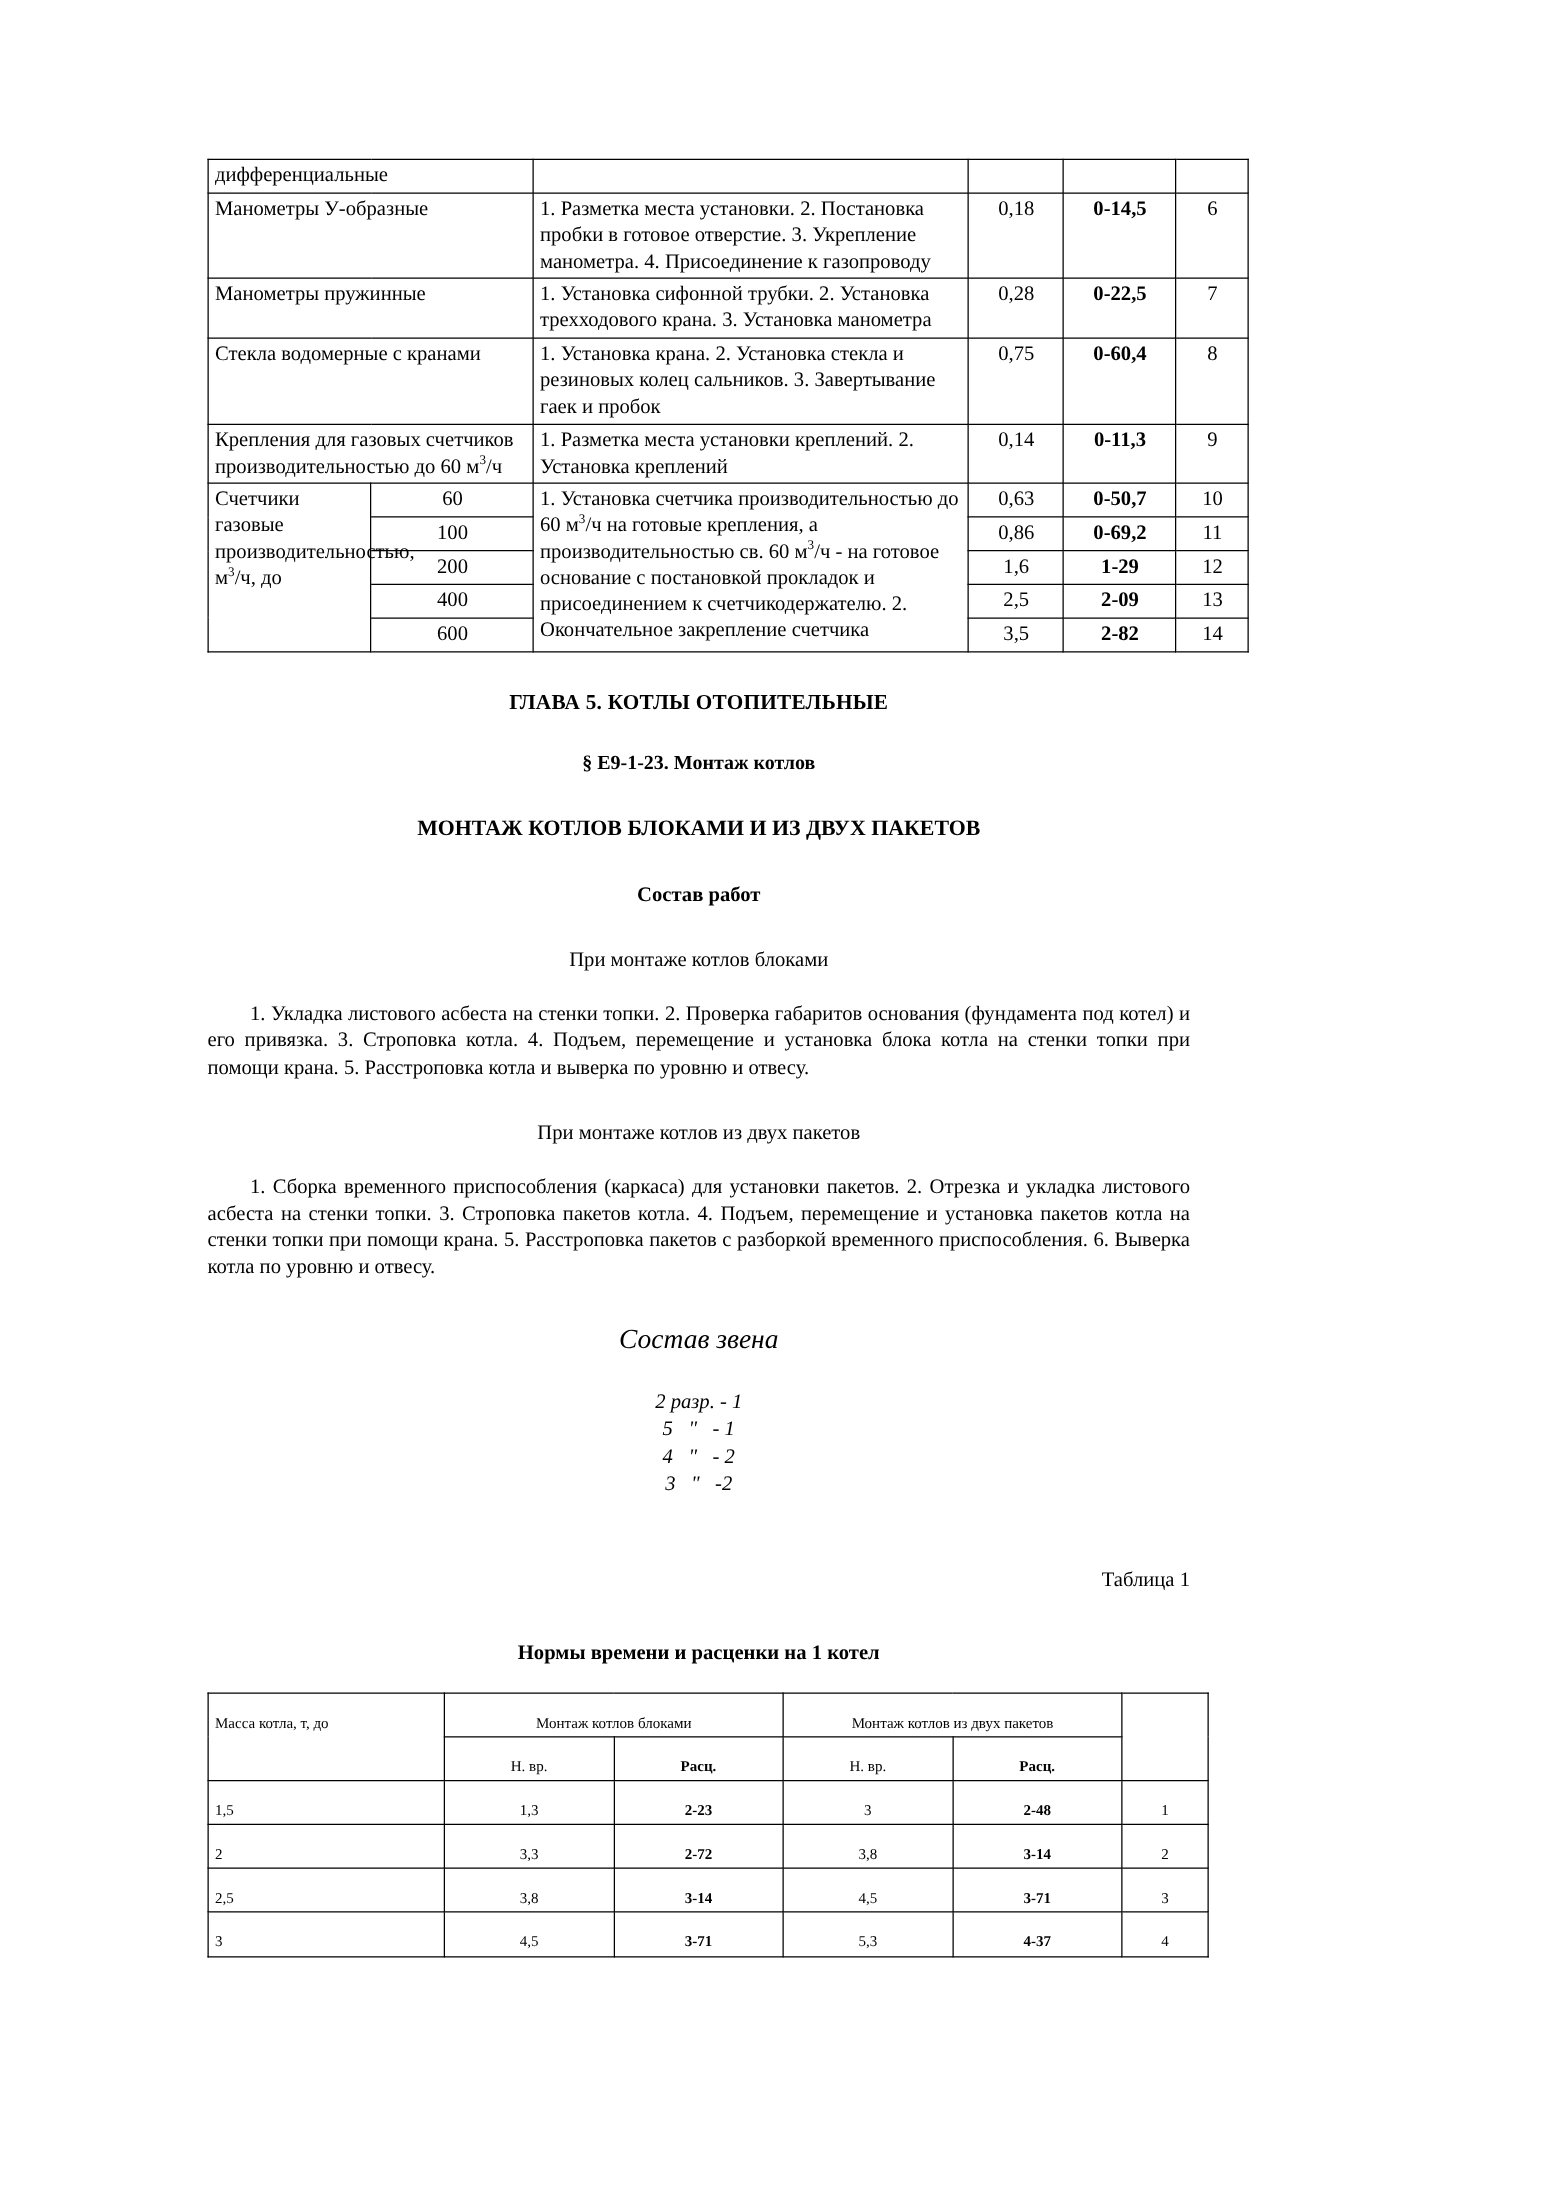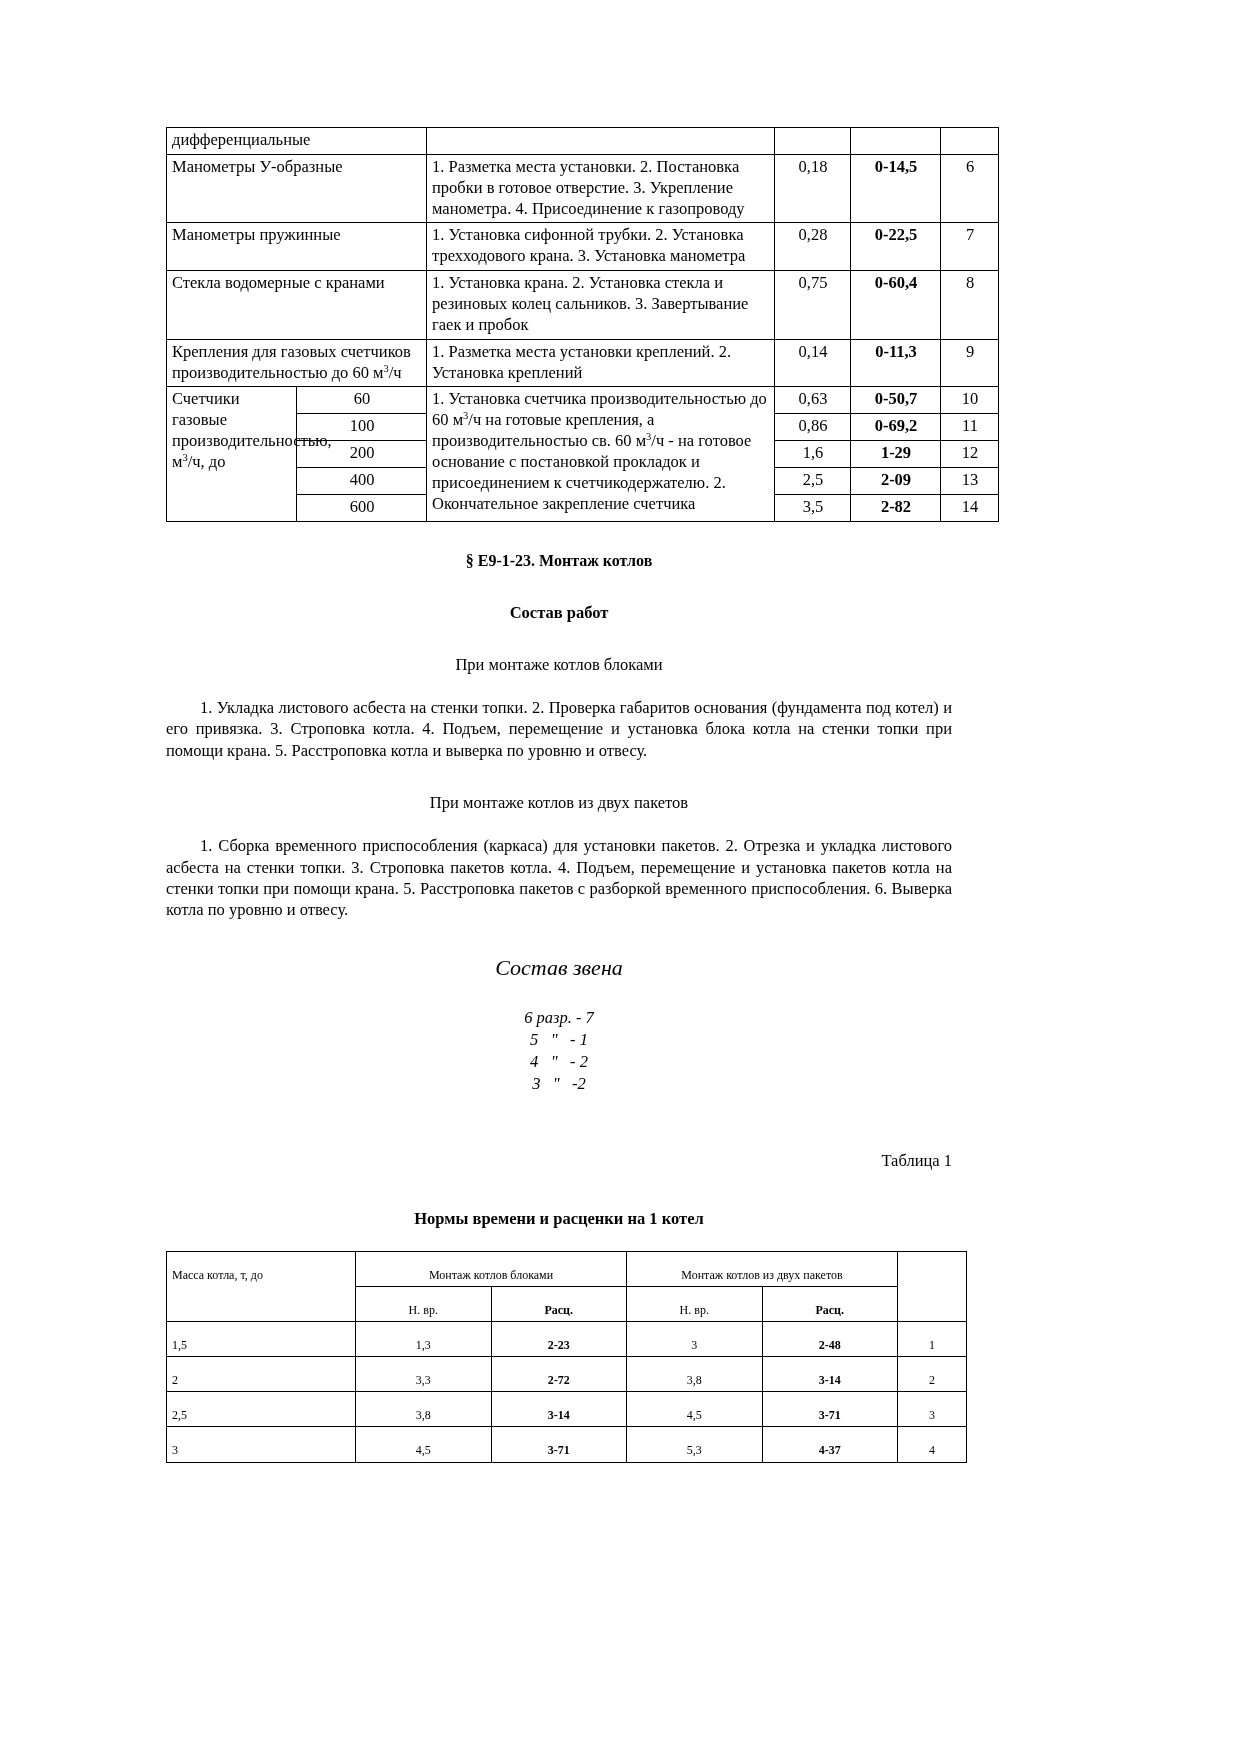--- a/index.html
+++ b/index.html
@@ -168,32 +168,34 @@
       <tr>
         <td class="c-sub">600</td>
         <td class="c-nv">3,5</td>
         <td class="c-rc">2-82</td>
         <td class="c-no">14</td>
       </tr>
 
     </tbody>
   </table>
 
+  <div class="h-chapter">ГЛАВА 5. КОТЛЫ ОТОПИТЕЛЬНЫЕ</div>
   <div class="h-par">§ Е9-1-23. Монтаж котлов</div>
+  <div class="h-title">МОНТАЖ КОТЛОВ БЛОКАМИ И ИЗ ДВУХ ПАКЕТОВ</div>
   <div class="h-sostav">Состав работ</div>
 
   <div class="sub-center">При монтаже котлов блоками</div>
   <p class="body">1. Укладка листового асбеста на стенки топки. 2. Проверка габаритов основания (фундамента под котел) и его привязка. 3. Строповка котла. 4. Подъем, перемещение и установка блока котла на стенки топки при помощи крана. 5. Расстроповка котла и выверка по уровню и отвесу.</p>
 
   <div class="sub-center">При монтаже котлов из двух пакетов</div>
   <p class="body">1. Сборка временного приспособления (каркаса) для установки пакетов. 2. Отрезка и укладка листового асбеста на стенки топки. 3. Строповка пакетов котла. 4. Подъем, перемещение и установка пакетов котла на стенки топки при помощи крана. 5. Расстроповка пакетов с разборкой временного приспособления. 6. Выверка котла по уровню и отвесу.</p>
 
   <div class="h-zveno">Состав звена</div>
   <div class="zveno-wrap">
-    <div class="zveno-inner">6 разр. - 7</div><br>
+    <div class="zveno-inner">2 разр. - 1</div><br>
     <div class="zveno-inner">5   "   - 1</div><br>
     <div class="zveno-inner">4   "   - 2</div><br>
     <div class="zveno-inner">3   "   -2</div>
   </div>
 
   <div class="tbl-caption-right">Таблица 1</div>
   <div class="tbl-caption-center">Нормы времени и расценки на 1 котел</div>
 
   <table class="tbl-bot">
     <tbody>

